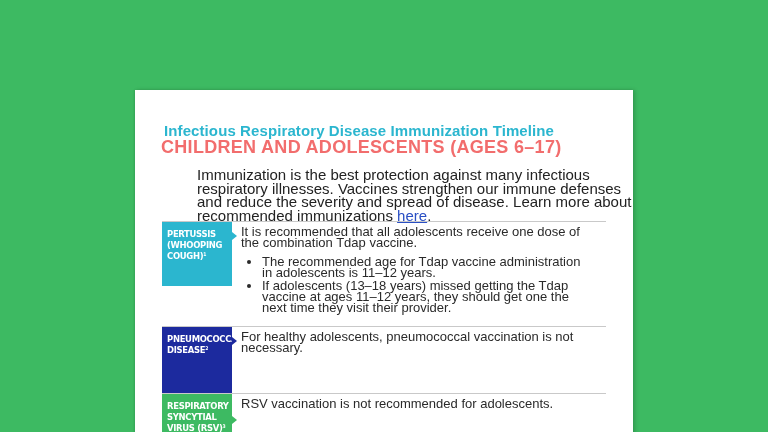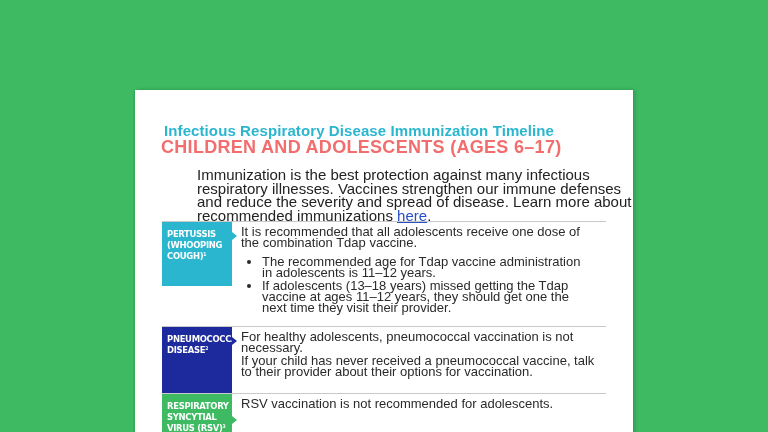--- a/index.html
+++ b/index.html
@@ -89,21 +89,20 @@
         </ul>
       </div>
     </div>
 
     <div class="row r2">
       <div class="label top" style="background:#1c2a9e; --c:#1c2a9e;">
         <span>PNEUMOCOCCAL DISEASE</span><sup>2</sup>
       </div>
       <div class="content">
         <p>For healthy adolescents, pneumococcal vaccination is not necessary.</p>
-        <p>If your child has never received a pneumococcal vaccine, talk to their provider about their options for vaccination.</p>
       </div>
     </div>
 
     <div class="row r3">
       <div class="label" style="background:#3dba62; --c:#3dba62;">
         <span>RESPIRATORY SYNCYTIAL VIRUS (RSV)</span><sup>3</sup>
       </div>
       <div class="content">
         <div class="vc">
             <span>RSV vaccination is not recommended for adolescents.</span>

